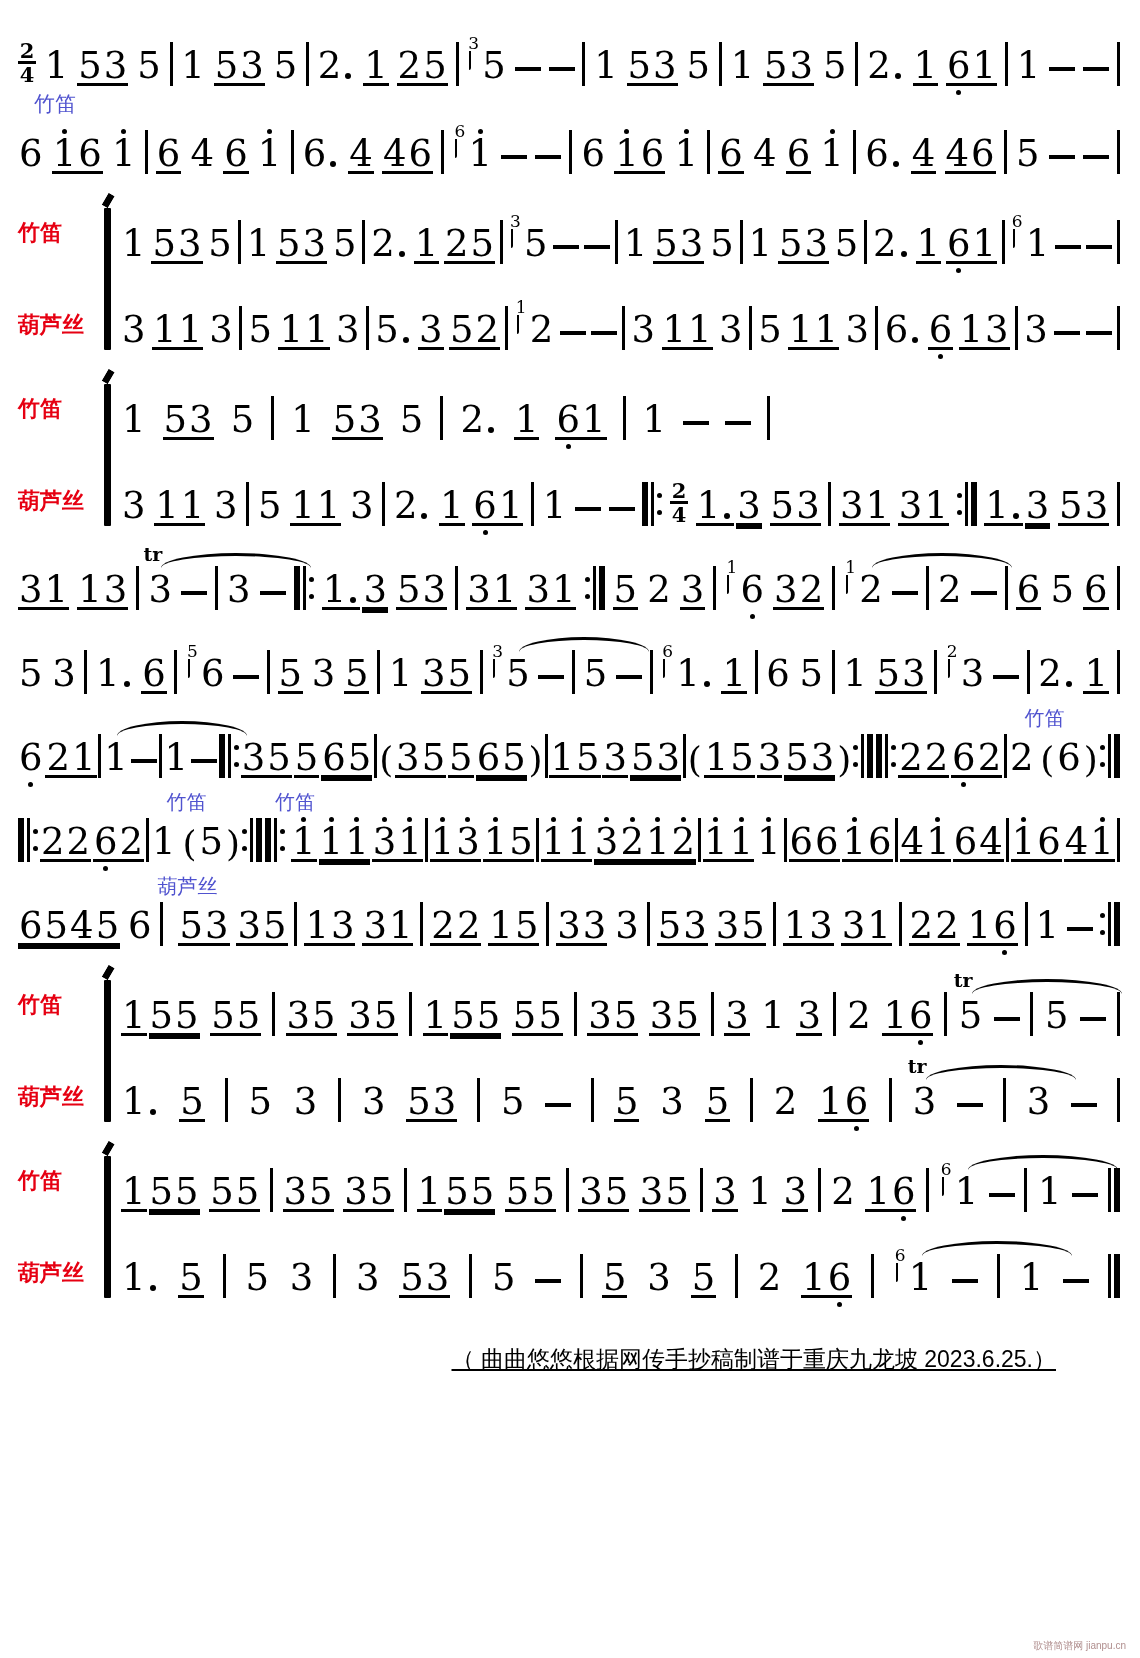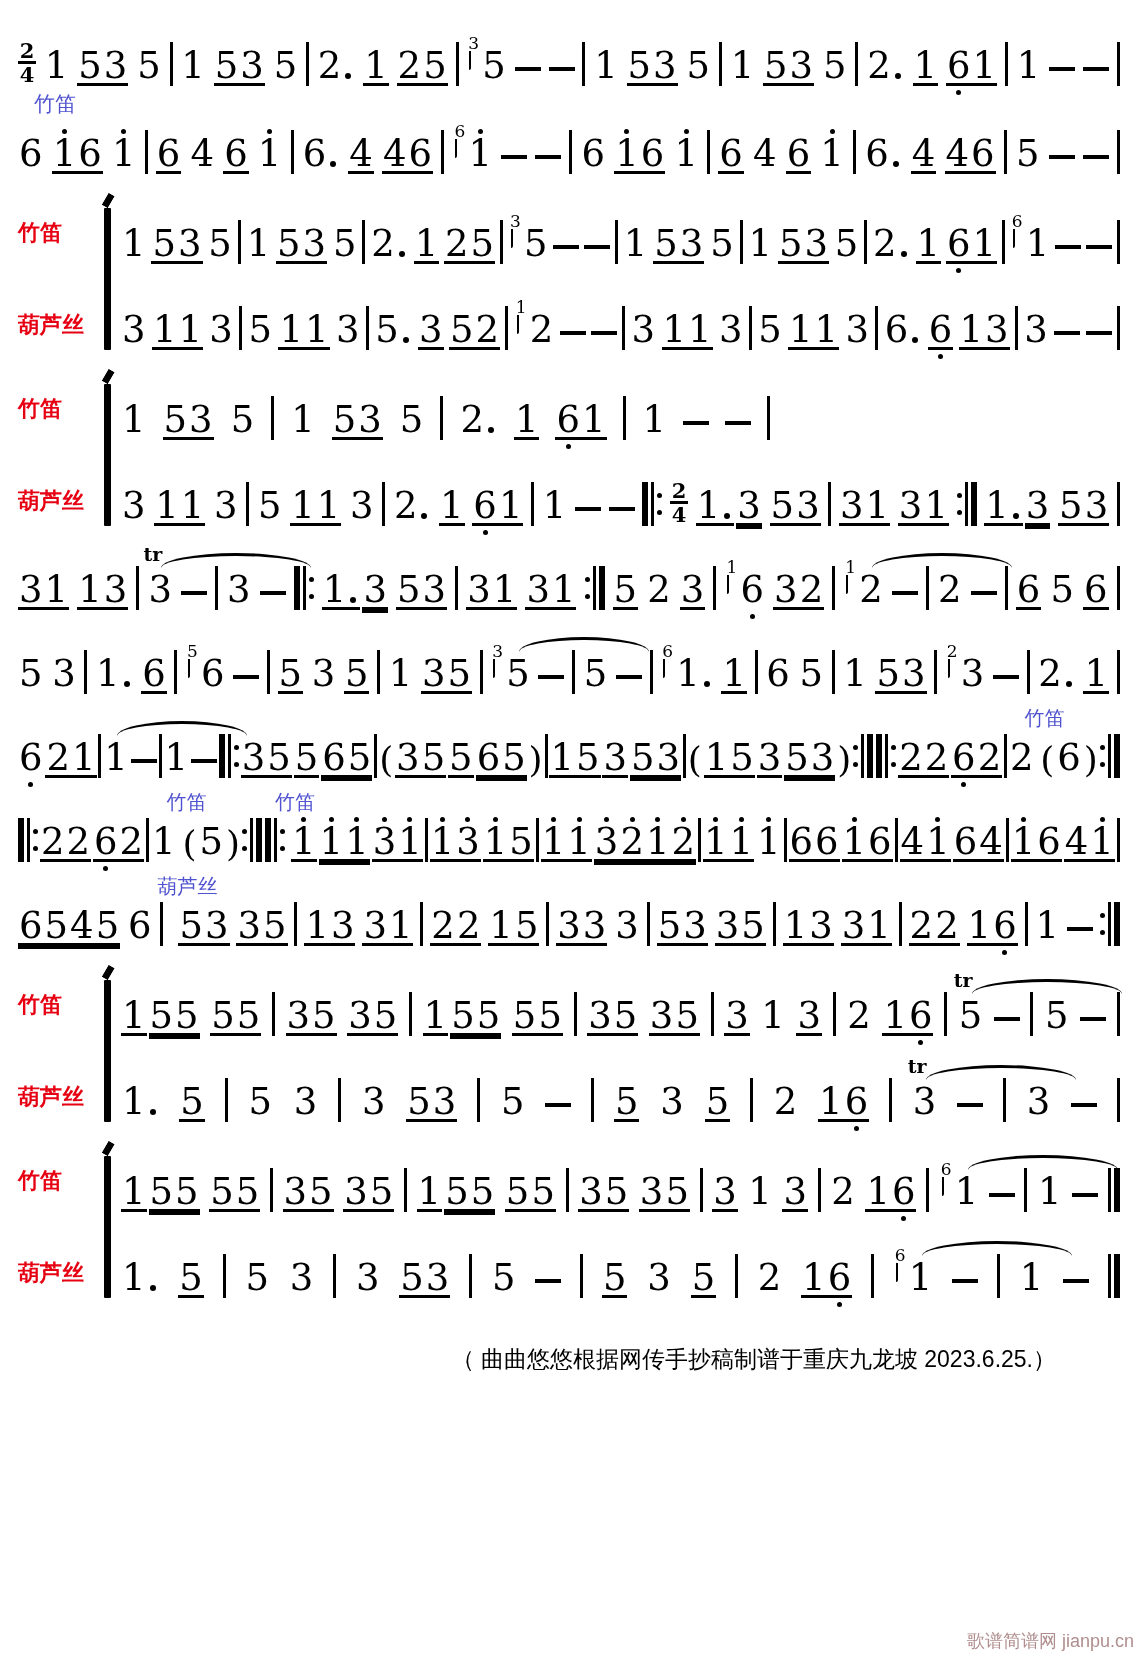--- a/index.html
+++ b/index.html
@@ -57,22 +57,22 @@
   .system{display:flex;align-items:stretch;}
   .syslabels{display:flex;flex-direction:column;justify-content:space-between;
              width:86px;padding:10px 2px 10px 0;box-sizing:border-box;}
   .syslabel{font-weight:bold;font-size:22px;font-family:"Liberation Sans",sans-serif;white-space:nowrap;}
   .brace{width:7px;background:#000;margin:0 10px 0 0;position:relative;border-radius:1px;}
   .brace::before{content:'';position:absolute;top:-12px;left:0px;width:10px;height:14px;
                  border-left:7px solid #000;border-top-right-radius:10px;transform:rotate(30deg);}
   .staves{flex:1;display:flex;flex-direction:column;gap:30px;justify-content:center;}
   
   .footer{margin:46px 64px 8px auto;width:fit-content;font-size:23px;color:#000;
-          font-family:"Liberation Sans",sans-serif;}
-  .watermark{position:absolute;right:6px;bottom:5px;font-size:18px;color:#b08e8e;
+          font-family:"Liberation Sans",sans-serif;text-decoration:underline;}
+  .watermark{position:absolute;right:14px;bottom:5px;font-size:10px;color:#b08e8e;
              font-family:"Liberation Sans",sans-serif;}
 </style>
 </head>
 <body>
 
 <div class="page">
   <main class="score" id="score">
       <div class="line">
         <span class="ts">
           <span class="tsn">2</span>

